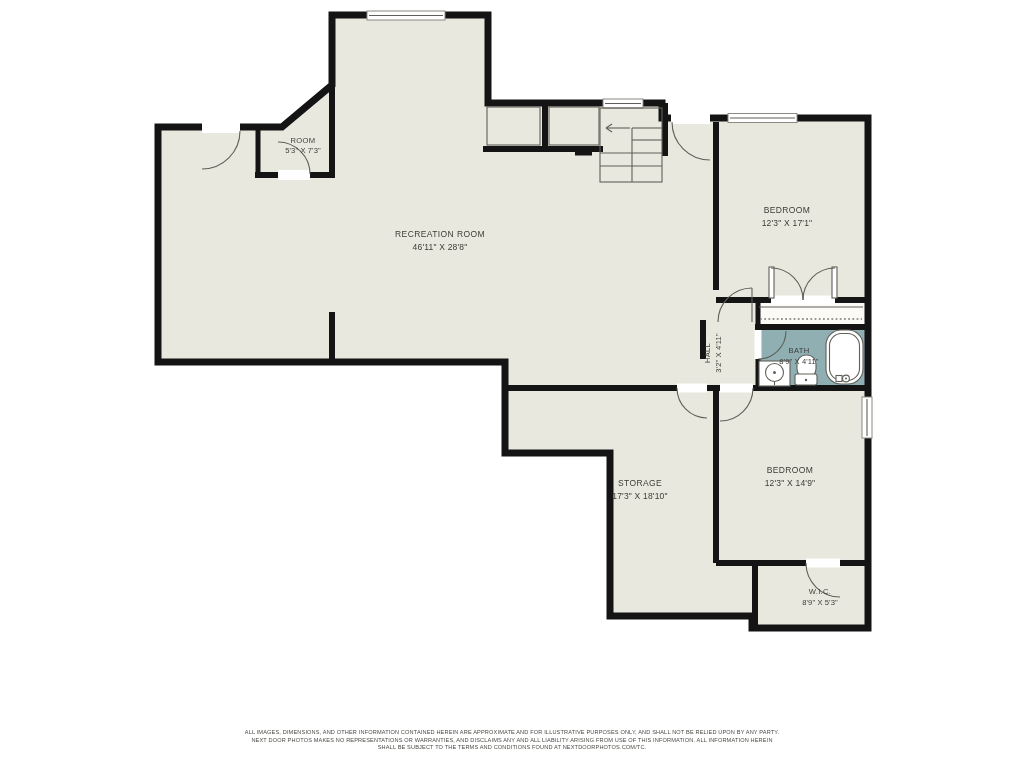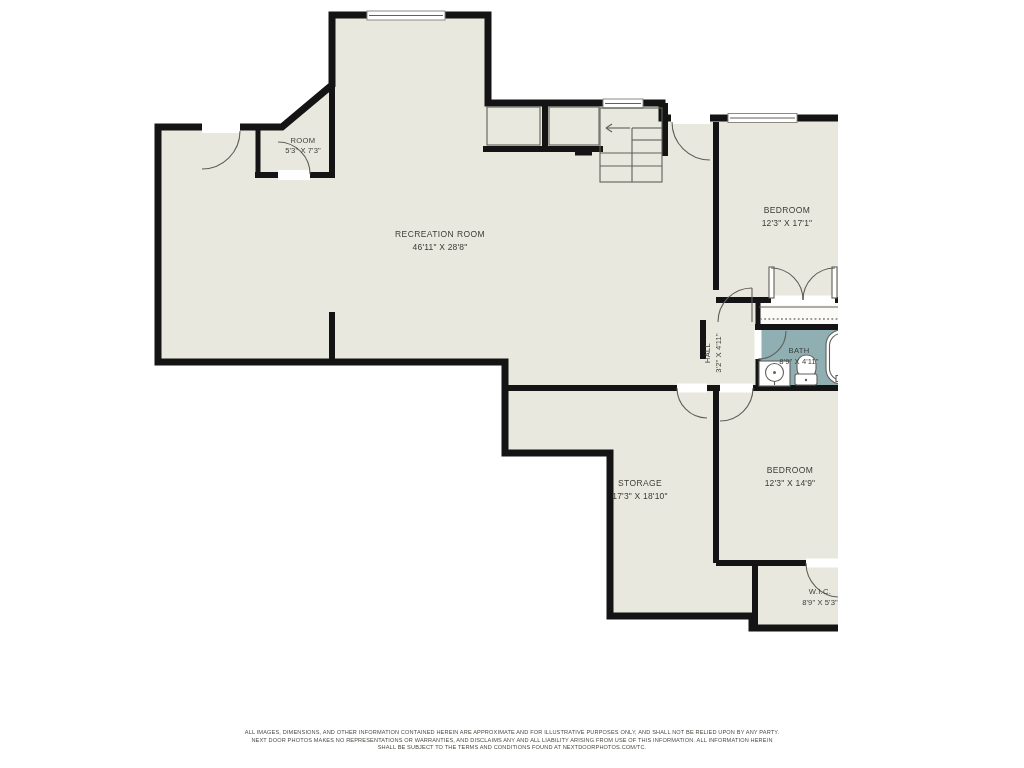--- a/index.html
+++ b/index.html
@@ -1,16 +1,16 @@
 <!DOCTYPE html>
 <html><head>
 <meta charset="utf-8">
 <style>
   html,body{margin:0;padding:0;background:#ffffff;}
-  .stage{position:relative;width:838px;height:768px;background:#ffffff;overflow:hidden;}
+  .stage{position:relative;width:1024px;height:768px;background:#ffffff;overflow:hidden;}
   svg{display:block;}
   text{font-family:"Liberation Sans","DejaVu Sans",sans-serif;fill:#3c3c38;}
   .room-name{font-size:8.5px;letter-spacing:.4px;}
   .room-dims{font-size:8.5px;letter-spacing:.2px;}
   .room-name-sm{font-size:7.6px;letter-spacing:.3px;}
   .room-dims-sm{font-size:7.6px;letter-spacing:.1px;}
   .footer-line{font-size:5.6px;fill:#4a4a45;letter-spacing:.15px;}
   .wall{stroke:#141414;fill:none;}
   .thin{stroke:#60605a;stroke-width:1.1;fill:none;}
   .fixture{stroke:#60605a;stroke-width:1.1;fill:#ffffff;}

